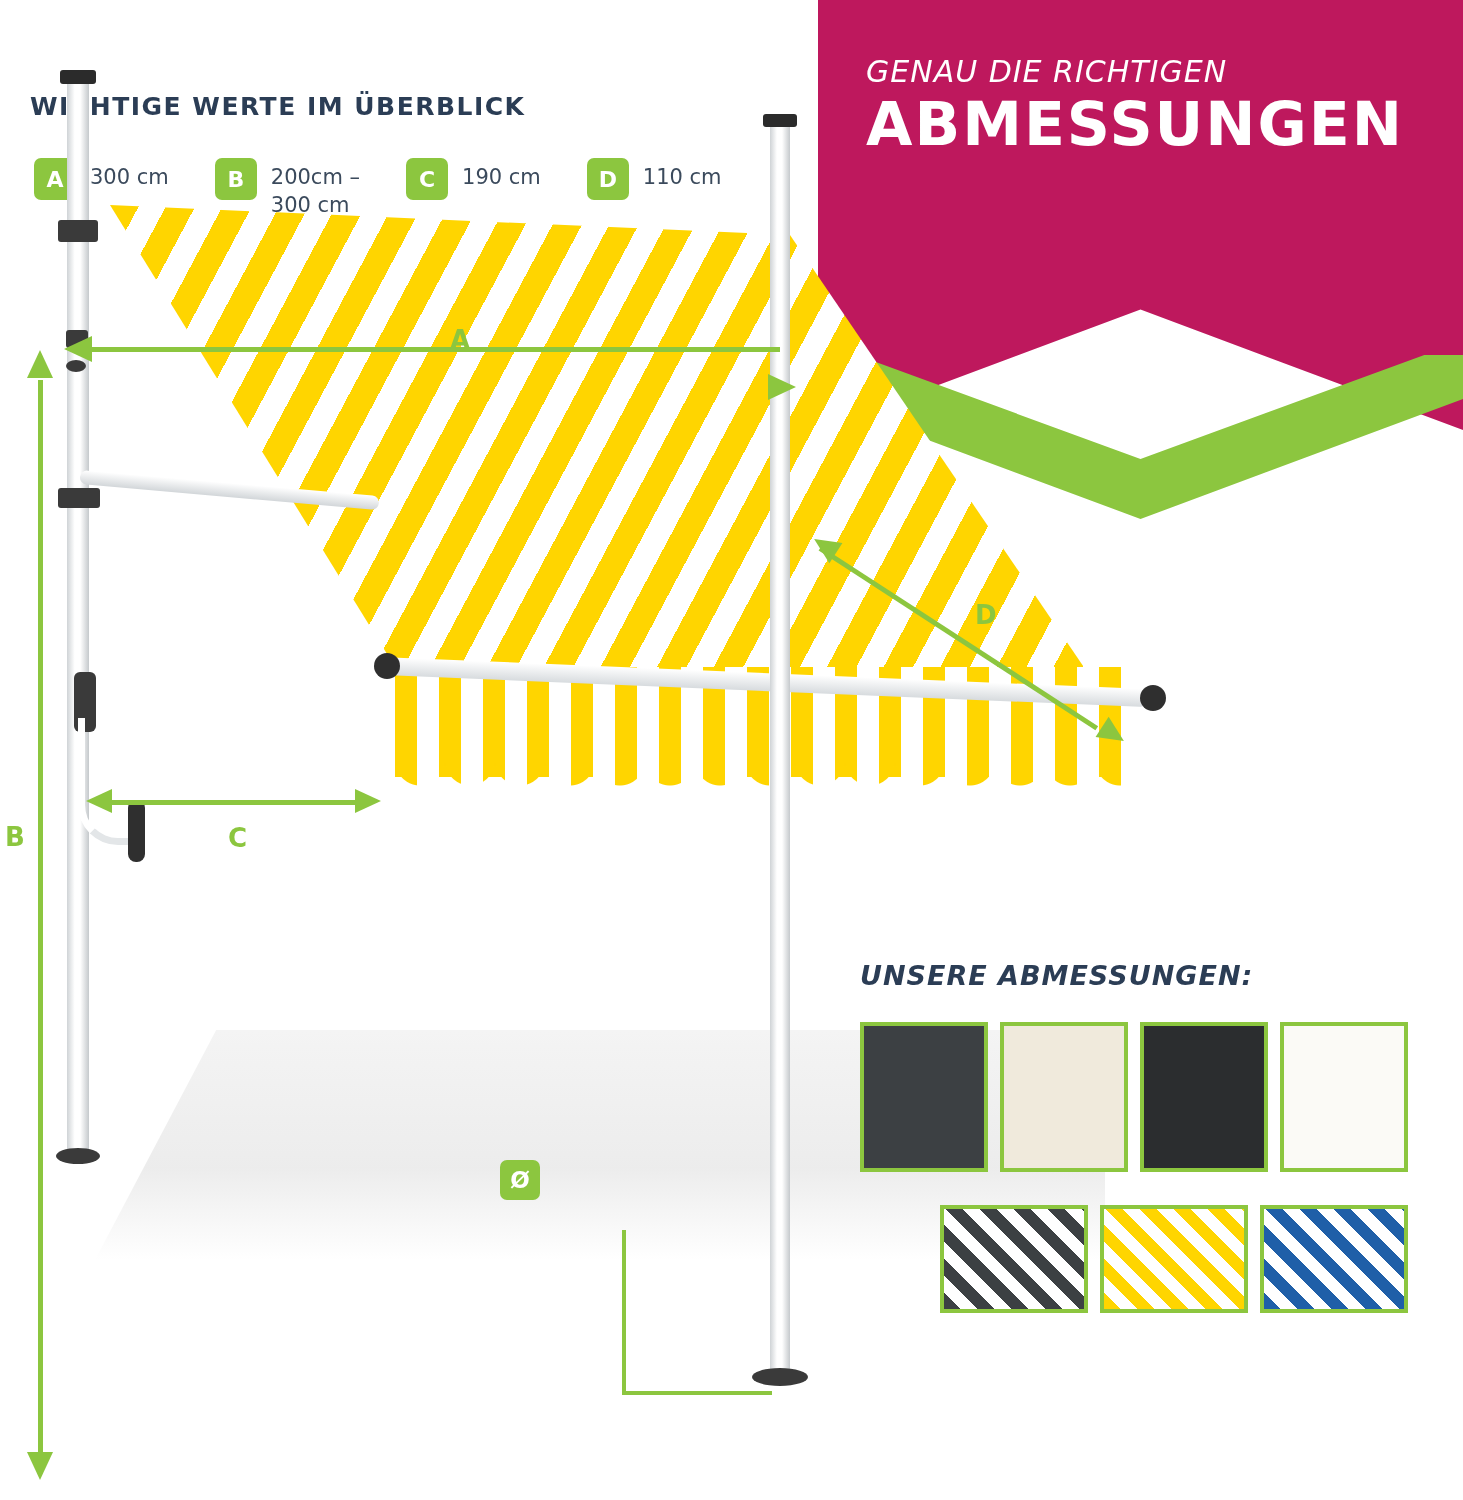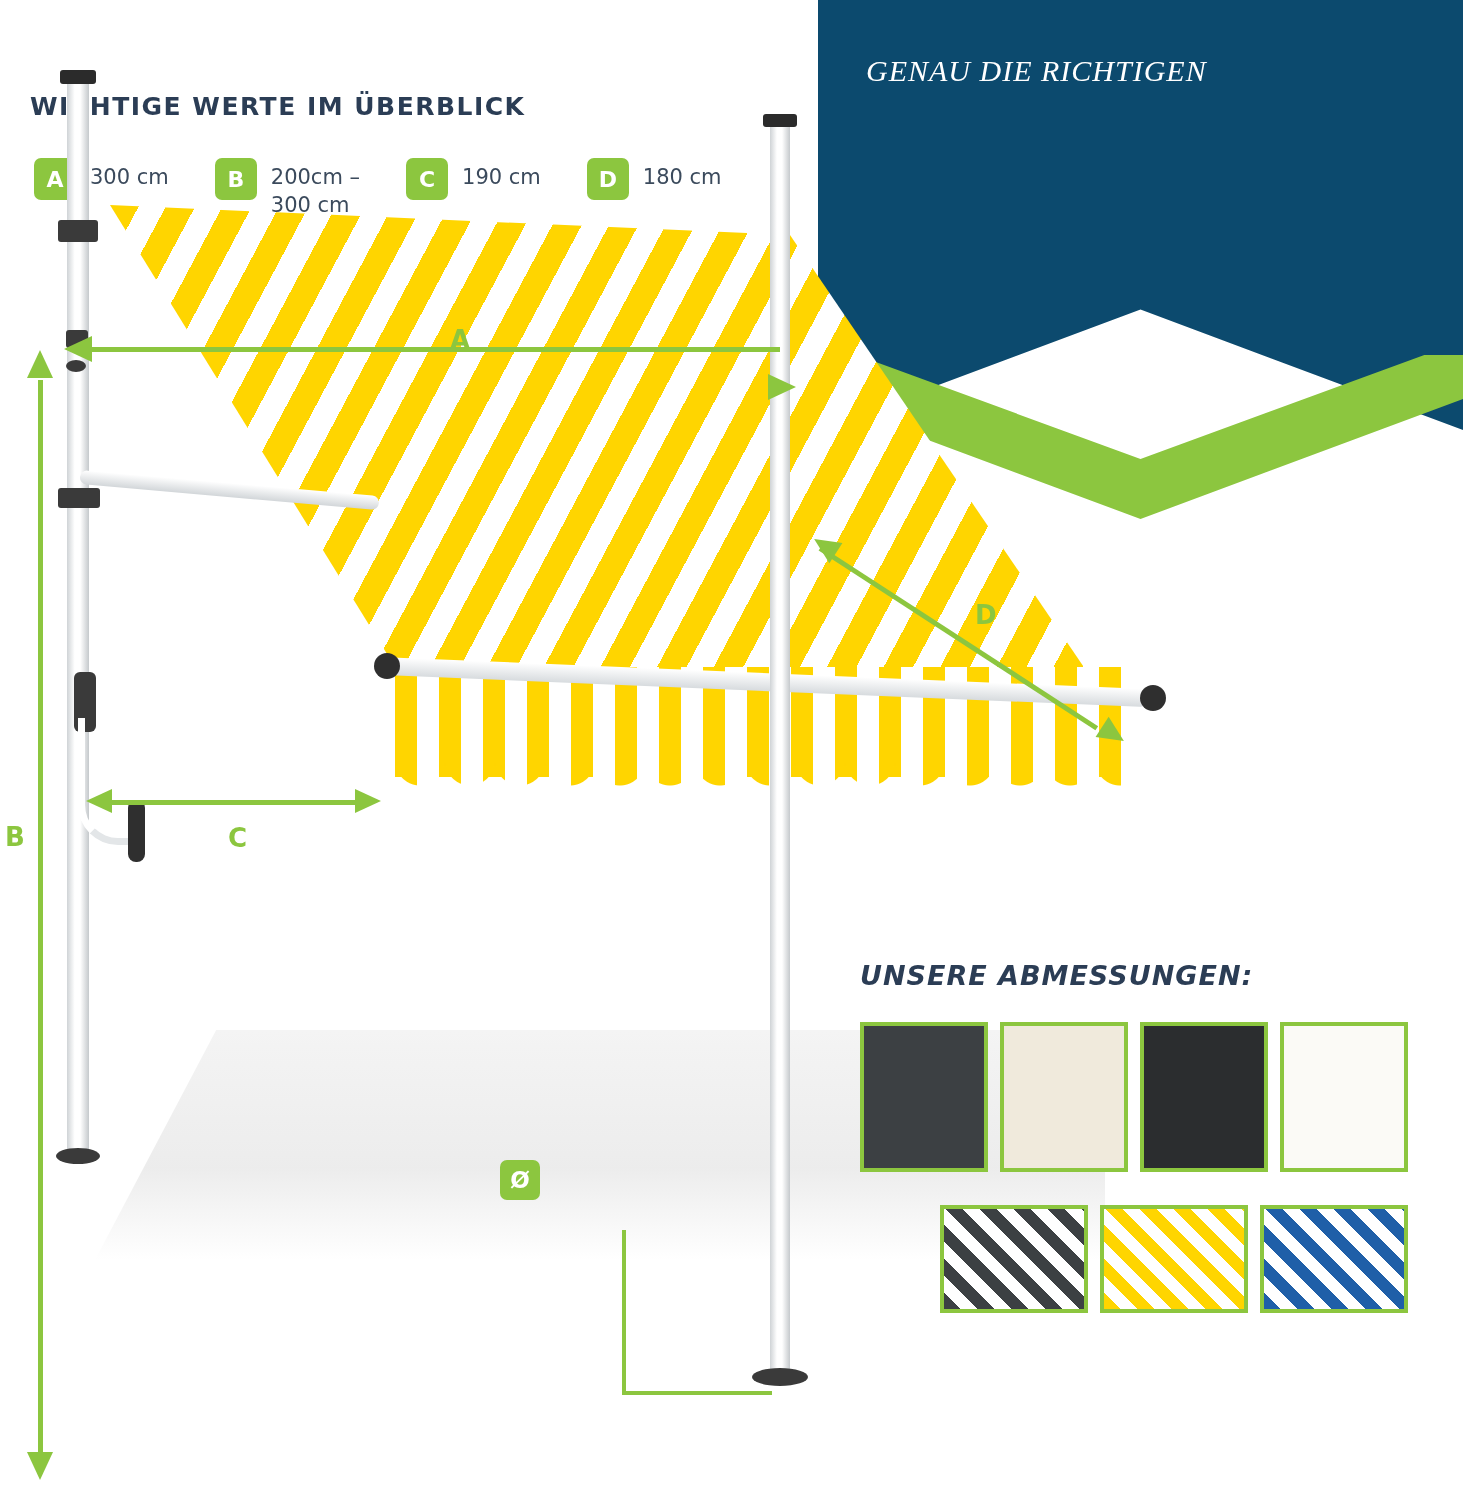--- a/index.html
+++ b/index.html
@@ -37,23 +37,22 @@
     margin-left:14px;
     font-size:21px;color:#3b4a5c;
     line-height:28px;
     padding-top:5px;
     white-space:pre-line;
   }
 
   
   .banner{
     position:absolute;right:0;top:0;width:645px;height:430px;
-    background:#0c4a6e;
+    background:#be185d;
     clip-path:polygon(0 0, 100% 0, 100% 100%, 50% 72%, 0 100%);
-    font-family:Liberation Serif, serif;
   }
   .banner-inner{position:absolute;left:48px;top:54px;width:560px;color:#fff;}
   .banner-kicker{
     font-size:30px;font-style:italic;letter-spacing:1px;
     font-weight:400;color:#ffffff;
   }
   .banner-title{
     font-size:60px;font-weight:800;letter-spacing:2px;
     line-height:66px;margin-top:2px;color:#ffffff;
   }
@@ -211,27 +210,28 @@
       <div class="chip">B</div>
       <div class="value-text">200cm –
 300 cm</div>
     </div>
     <div class="value-item">
       <div class="chip">C</div>
       <div class="value-text">190 cm</div>
     </div>
     <div class="value-item">
       <div class="chip">D</div>
-      <div class="value-text">180 cm</div>
+      <div class="value-text">110 cm</div>
     </div>
   </div>
 
   <div class="banner">
     <div class="banner-inner">
       <div class="banner-kicker">GENAU DIE RICHTIGEN</div>
+      <div class="banner-title">ABMESSUNGEN</div>
     </div>
   </div>
   <div class="banner-chevron"></div>
 
   <div>
     <div class="ground"></div>
 
     <div class="awn-top">
       <div class="awn-canopy"></div>
       <div class="awn-front"></div>

